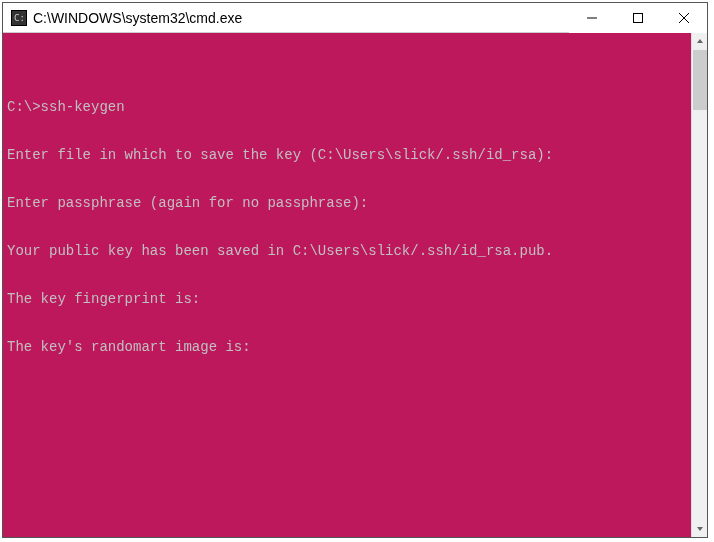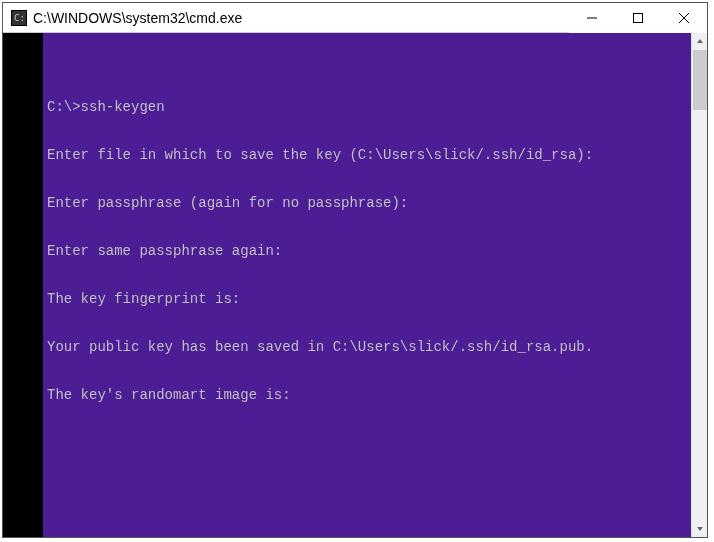--- a/index.html
+++ b/index.html
@@ -62,30 +62,29 @@
     }
     .titlebar-btn svg {
       width: 10px;
       height: 10px;
     }
     .terminal-area {
       display: flex;
       height: calc(100% - 30px);
     }
     .terminal {
-      background: #4c1d95;
+      background: #be185d;
       color: #c0c0c0;
       font-family: 'Consolas', 'Courier New', monospace;
       font-size: 14px;
       line-height: 16px;
       padding: 2px 4px;
       white-space: pre;
       flex: 1;
       overflow: hidden;
-      margin-left: 40px;
     }
     .scrollbar {
       width: 16px;
       background: #f0f0f0;
       border-left: 1px solid #ddd;
       position: relative;
     }
     .scrollbar-thumb {
       width: 14px;
       height: 60px;
@@ -142,23 +141,22 @@
           </svg>
       </div>
     </div>
   </div>
   <div class="terminal-area">
     <div class="terminal">
       <span class="line"></span>
       <span class="line">C:\&gt;ssh-keygen</span>
       <span class="line">Enter file in which to save the key (C:\Users\slick/.ssh/id_rsa):</span>
       <span class="line">Enter passphrase (again for no passphrase):</span>
-      <span class="line">Enter same passphrase again:</span>
+      <span class="line">Your public key has been saved in C:\Users\slick/.ssh/id_rsa.pub.</span>
       <span class="line">The key fingerprint is:</span>
-      <span class="line">Your public key has been saved in C:\Users\slick/.ssh/id_rsa.pub.</span>
       <span class="line">The key's randomart image is:</span>
       
       
       
       
       
       
       
       
       

